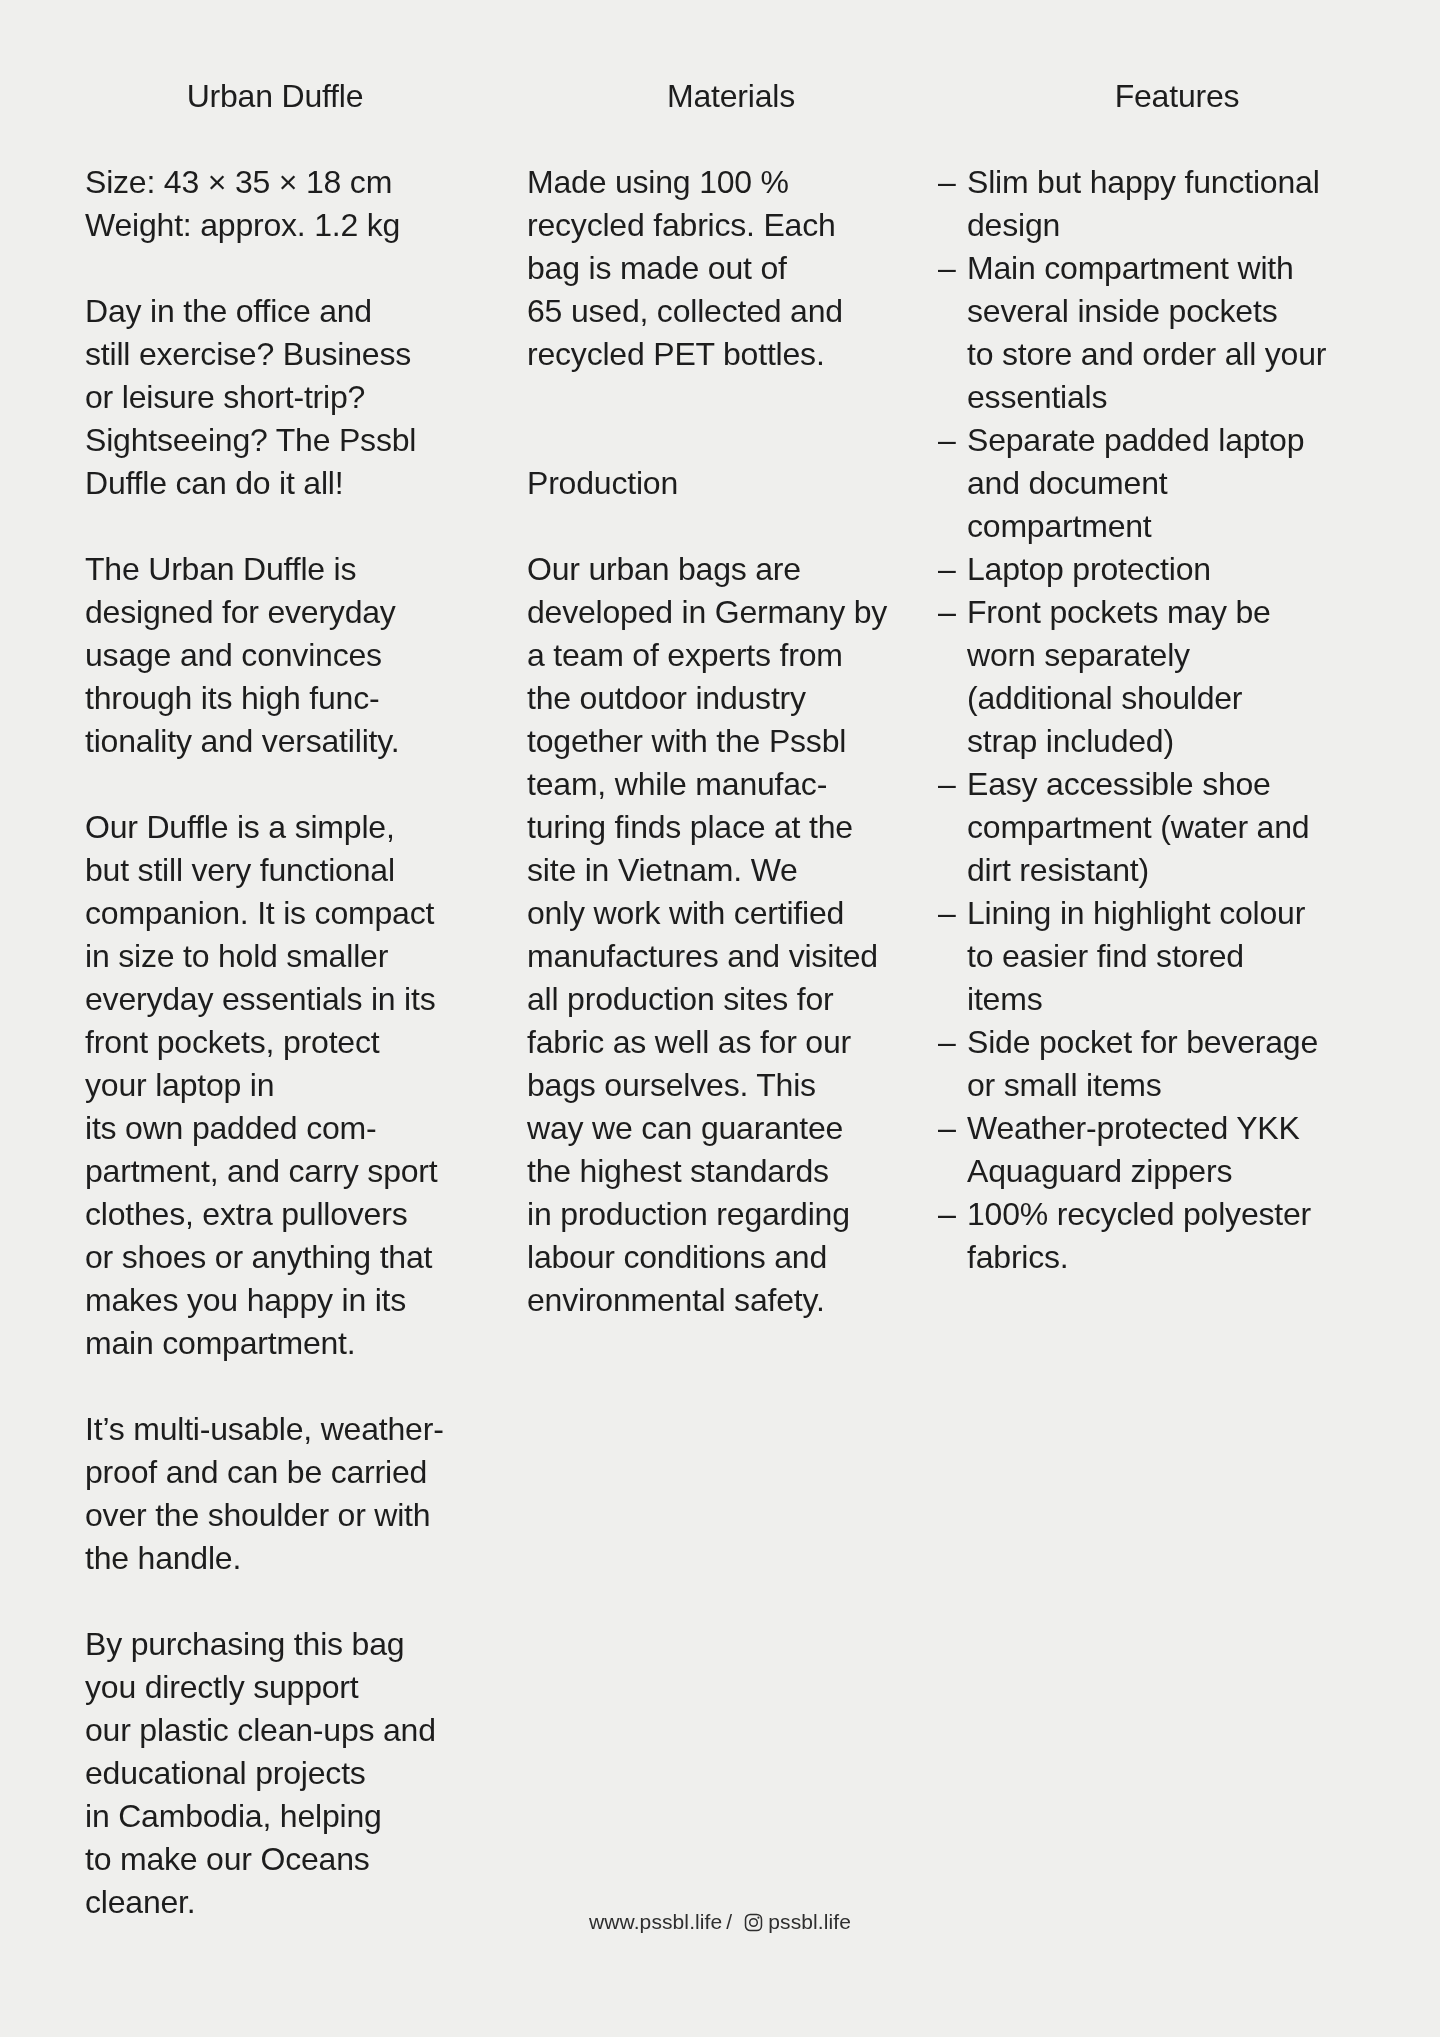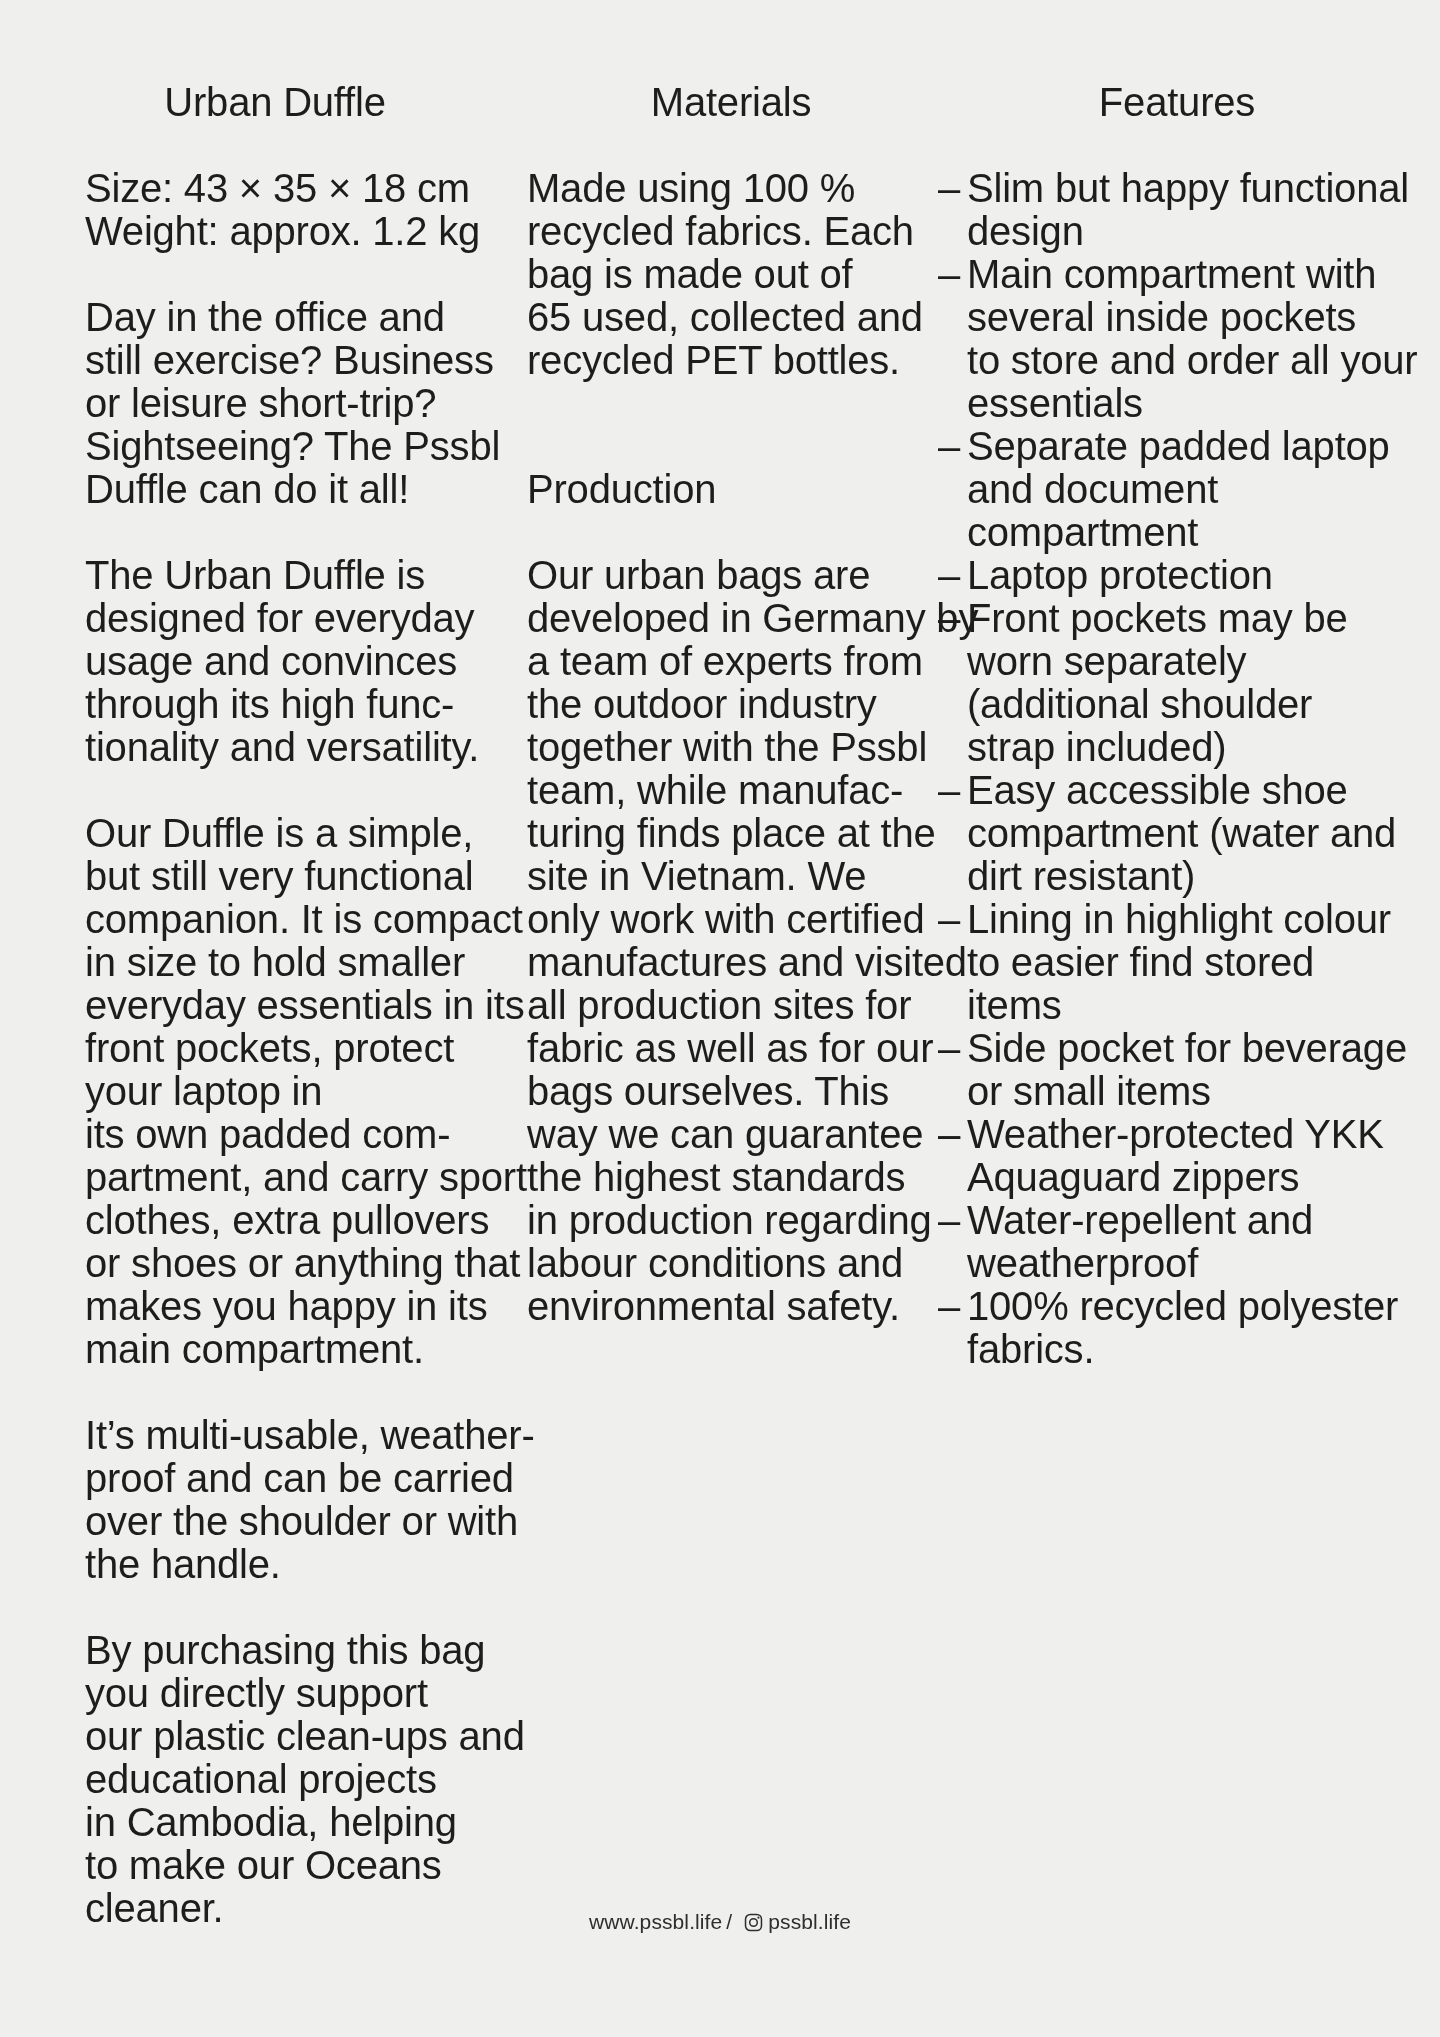--- a/index.html
+++ b/index.html
@@ -8,24 +8,23 @@
     height: 2037px;
     position: relative;
     background: #efefed;
     font-family: "Liberation Sans", "DejaVu Sans", sans-serif;
     color: #1d1d1d;
     overflow: hidden;
   }
   .column {
     position: absolute;
     top: 75px;
-    font-size: 40px;
+    font-size: 32px;
     line-height: 43px;
     letter-spacing: -0.2px;
-    margin-top: 6px;
   }
   .col-title {
     text-align: center;
     line-height: 43px;
     margin: 0 0 43px 0;
     font-weight: 400;
   }
   .pre { white-space: pre; }
   .para { margin: 0; }
   .para + .para { margin-top: 43px; }
@@ -164,22 +163,21 @@
 compartment (water and
 dirt resistant)</span></li>
     <li><span class="bullet">–</span><span class="pre">Lining in highlight colour
 to easier find stored
 items</span></li>
     <li><span class="bullet">–</span><span class="pre">Side pocket for beverage
 or small items</span></li>
     <li><span class="bullet">–</span></li>
     <li><span class="bullet">–</span><span class="pre">Weather-protected YKK
 Aquaguard zippers</span></li>
-    <li><span class="bullet">–</span><span class="pre">Water-repellent and
-weatherproof</span></li>
+    <li><span class="bullet">–</span></li>
     <li><span class="bullet">–</span><span class="pre">100% recycled polyester
 fabrics.</span></li>
   </ul>
 </div>
 
 <div id="footer">
   <span>www.pssbl.life</span><span class="sep">/</span><span class="ig-icon"><svg width="19" height="19" viewBox="0 0 20 20" fill="none" stroke="#2e2e2e" stroke-width="1.6">
         <rect x="1.6" y="1.6" width="16.8" height="16.8" rx="5"></rect>
         <circle cx="10" cy="10" r="4"></circle>
         <circle cx="15.2" cy="4.9" r="1.1" fill="#2e2e2e" stroke="none"></circle>

